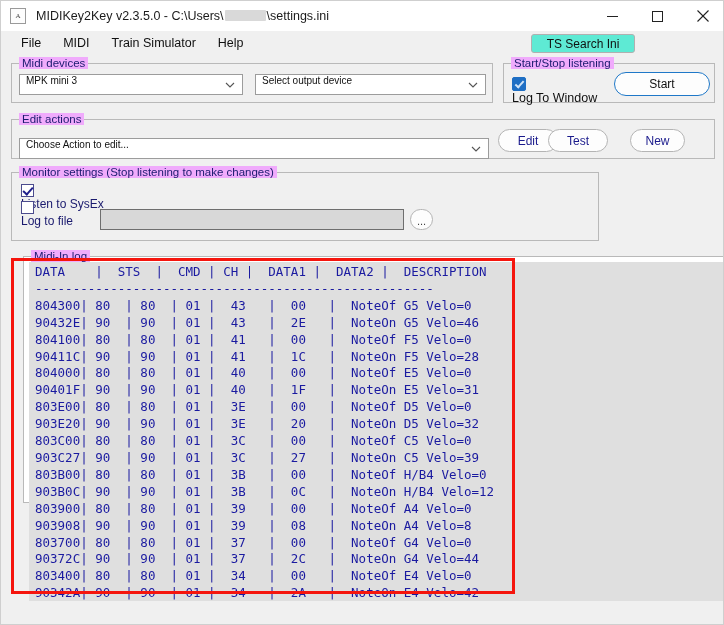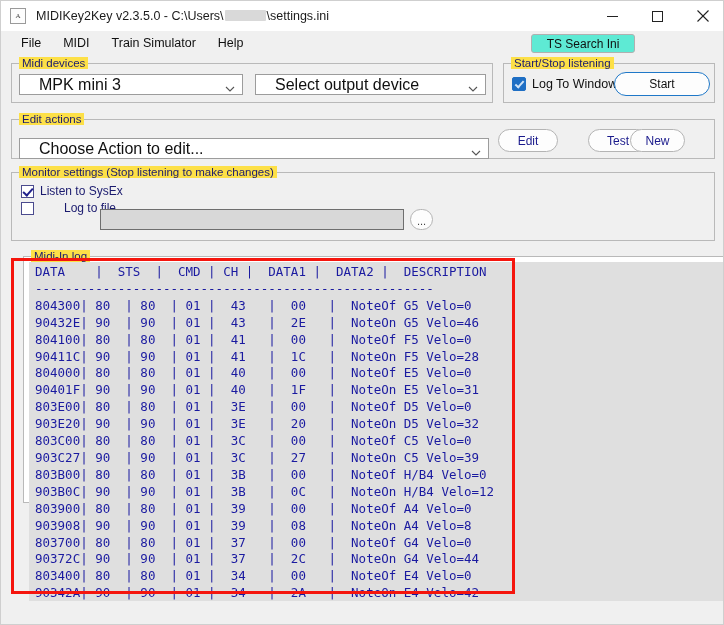--- a/index.html
+++ b/index.html
@@ -108,45 +108,45 @@
 
   
   .group {
     position: absolute;
     border: 1px solid #b9b9b9;
     box-sizing: border-box;
   }
   .group > .legend {
     position: absolute;
     top: -7px; left: 7px;
-    background: #fde047;
+    background: #f0abfc;
     padding: 0 3px;
     font-size: 11.5px;
     color: #1a1a6e;
     white-space: nowrap;
   }
 
   #grp-midi-devices { left: 10px; top: 62px; width: 482px; height: 40px; }
   #grp-startstop   { left: 502px; top: 62px; width: 212px; height: 40px; }
   #grp-edit        { left: 10px; top: 118px; width: 704px; height: 40px; }
-  #grp-monitor     { left: 10px; top: 171px; width: 704px; height: 69px; }
+  #grp-monitor     { left: 10px; top: 171px; width: 588px; height: 69px; }
   #grp-channels    { left: 428px; top: 180px; width: 278px; height: 53px; }
   #grp-midiinlog   { left: 22px; top: 255px; width: 712px; height: 247px; background: #ffffff; }
 
   
   .combo {
     position: absolute;
     background: #ffffff;
     border: 1px solid #9c9c9c;
     box-sizing: border-box;
     display: flex;
-    align-items: center;
-    font-size: 16px;
+    align-items: flex-start;
+    font-size: 10px;
     color: #101010;
-    padding-left: 19px;
+    padding-left: 6px;
   }
   .combo .chev {
     position: absolute;
     right: 7px; top: 50%;
     transform: translateY(-50%);
     width: 10px; height: 10px;
     color: #555;
   }
   #combo-input  { left: 7px;  top: 10px; width: 224px; height: 21px; }
   #combo-output { left: 243px; top: 10px; width: 231px; height: 21px; }
@@ -162,36 +162,36 @@
     color: #1a1a8c;
     display: flex; align-items: center; justify-content: center;
     box-sizing: border-box;
   }
   .btn.accent {
     border: 1px solid #1f78c8;
     color: #101010;
   }
   #btn-start { left: 110px; top: 8px; width: 96px; height: 24px; }
   #btn-edit  { left: 486px; top: 9px; width: 60px; height: 23px; }
-  #btn-test  { left: 576px; top: 9px; width: 60px; height: 23px; }
+  #btn-test  { left: 536px; top: 9px; width: 60px; height: 23px; }
   #btn-new   { left: 618px; top: 9px; width: 55px; height: 23px; }
   #btn-browse {
     left: 398px; top: 36px; width: 23px; height: 21px;
     color: #444; font-size: 11px; align-items: flex-end;
     padding-bottom: 2px;
   }
 
   
   .cb {
     position: absolute;
     display: flex;
-    align-items: center;
     font-size: 12px;
     color: #1a1a6e;
     white-space: nowrap;
+    flex-direction: column;
   }
   .cb .box {
     width: 13px; height: 13px;
     border: 1px solid #4b4b8e;
     background: #ffffff;
     box-sizing: border-box;
     margin-right: 6px;
     position: relative;
     flex: none;
   }
@@ -217,21 +217,21 @@
     left: 4px; top: 1px;
     width: 3px; height: 7px;
     border: solid #cfe3f7;
     border-width: 0 2px 2px 0;
     transform: rotate(42deg);
   }
   .cb.modern { color: #101010; font-size: 12.5px; }
 
   #cb-logtowindow { left: 8px; top: 13px; }
   #cb-sysex       { left: 9px; top: 11px; }
-  #cb-logtofile   { left: 9px; top: 28px; gap: 24px; }
+  #cb-logtofile   { left: 9px; top: 28px; }
 
   
   .chan-row {
     position: absolute;
     display: flex;
     left: 8px;
   }
   #chan-row-1 { top: 14px; }
   #chan-row-2 { top: 33px; }
   .chan {

